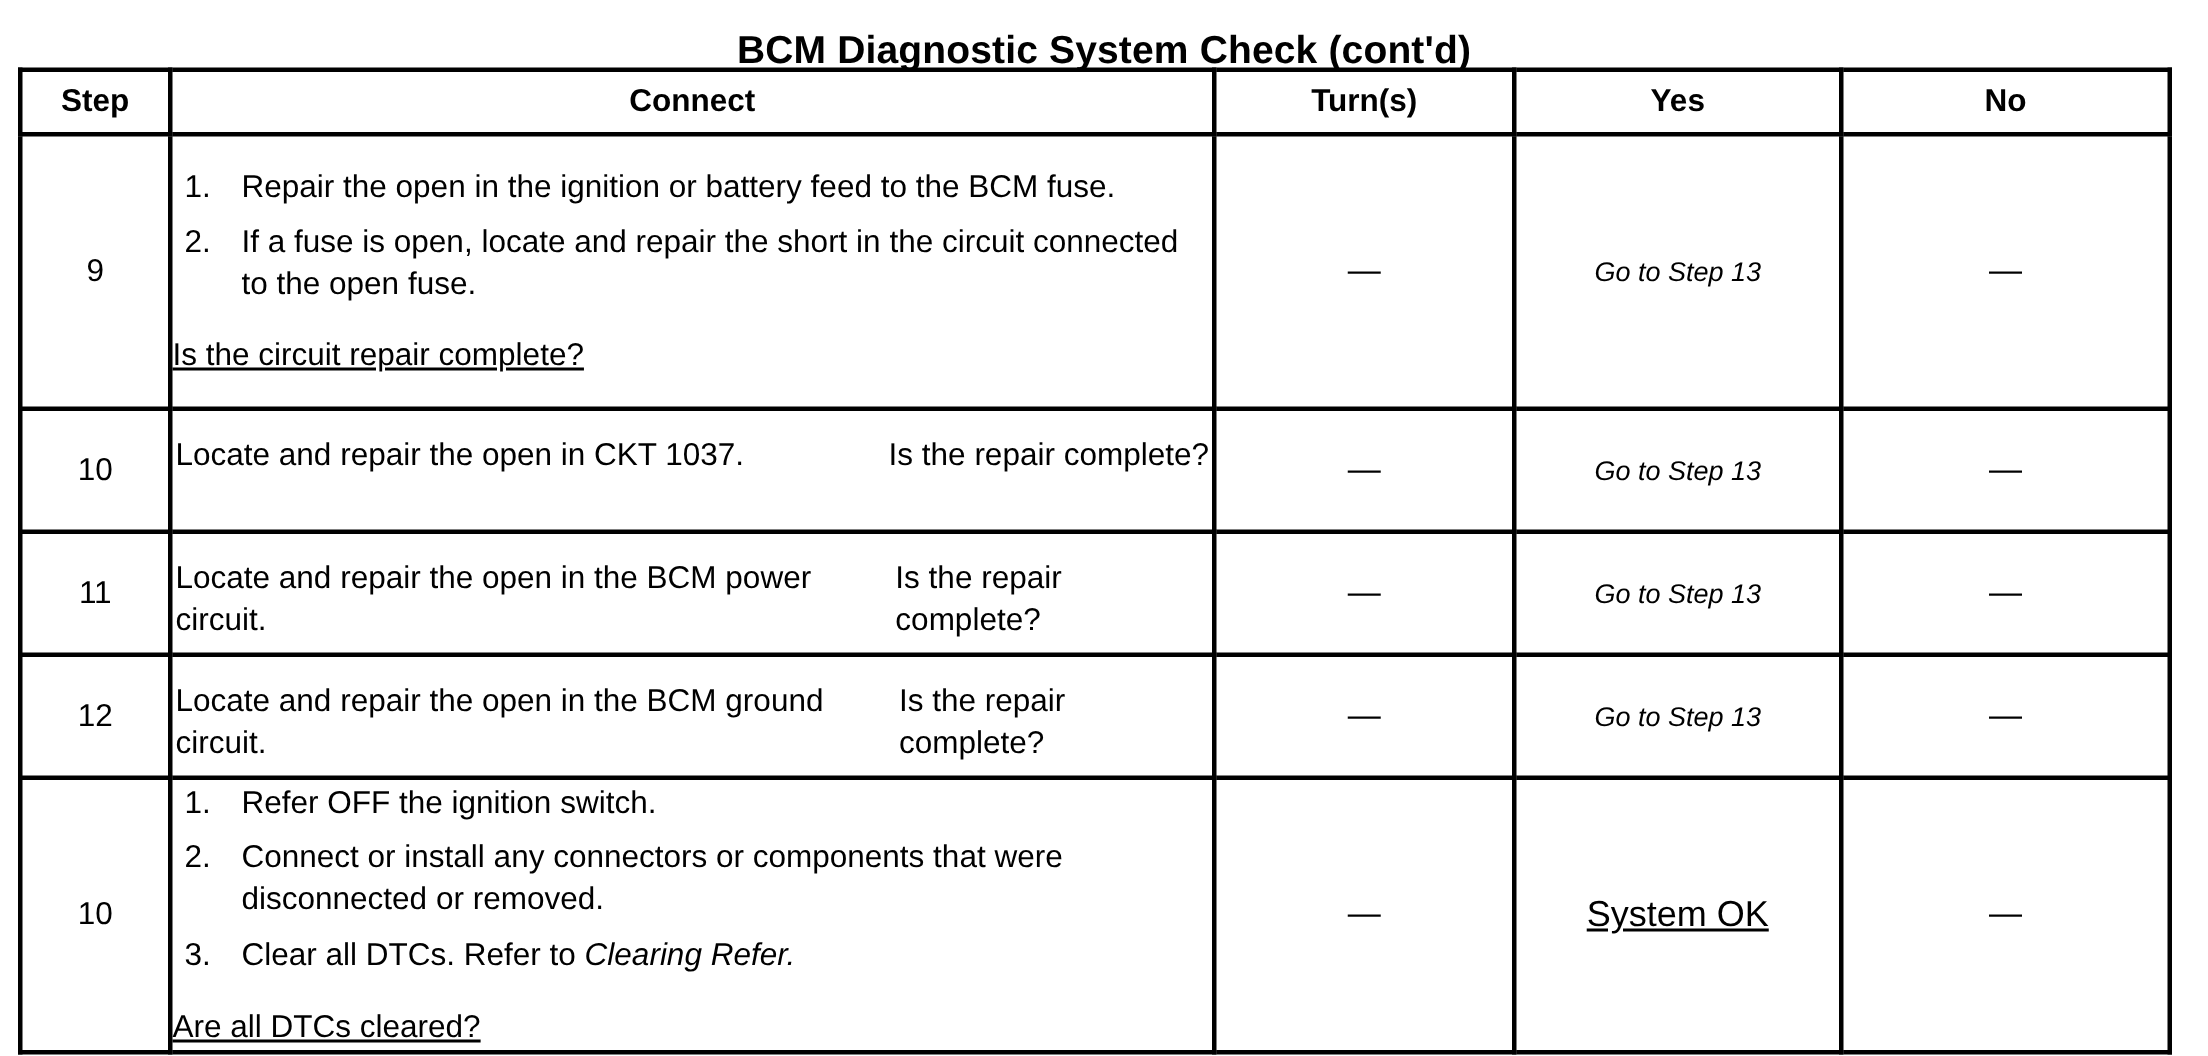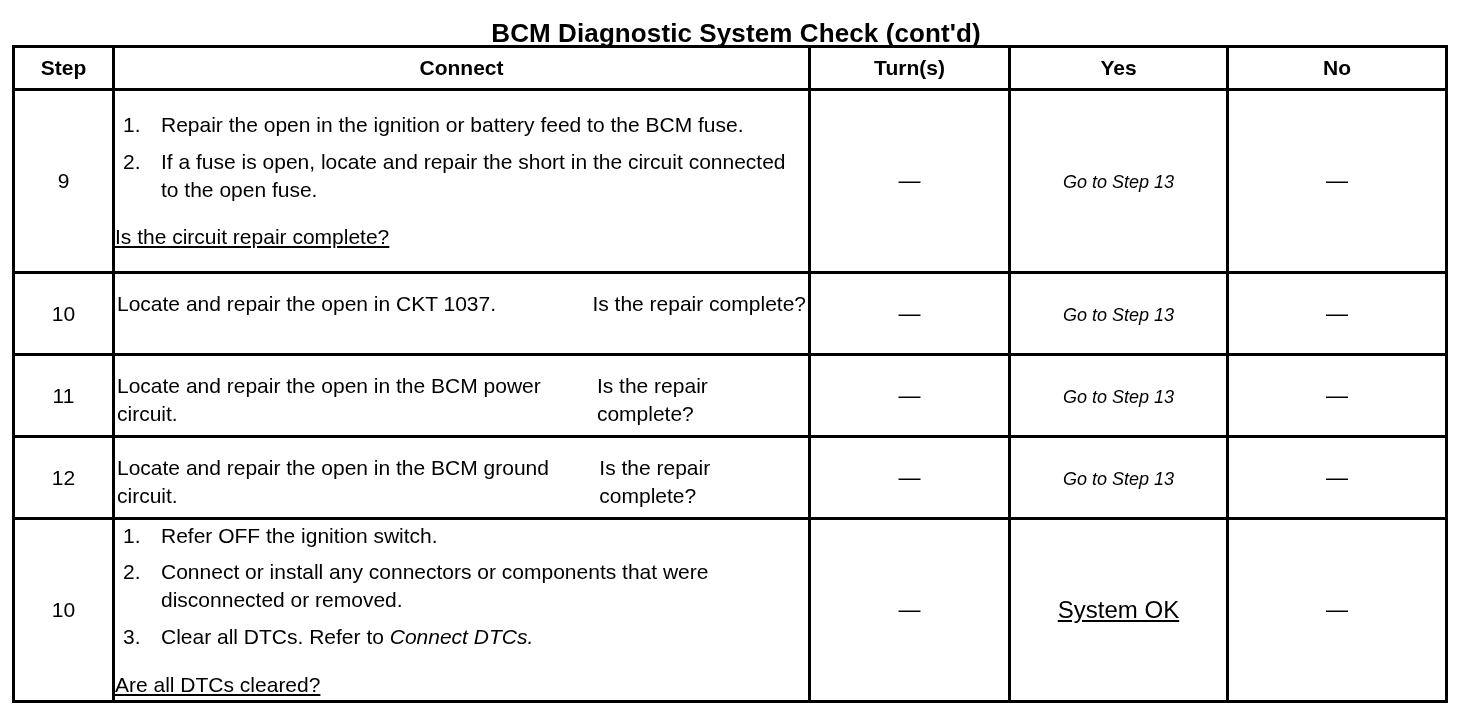--- a/index.html
+++ b/index.html
@@ -275,21 +275,21 @@
           <td class="step-cell">10</td>
           <td class="action-cell">
             <ol class="steps">
               <li>
                 <span class="num">1.</span><span>Refer OFF the ignition switch.</span>
               </li>
               <li>
                 <span class="num">2.</span><span>Connect or install any connectors or components that were disconnected or removed.</span>
               </li>
               <li>
-                <span class="num">3.</span><span>Clear all DTCs. Refer to </span><em class="ital">Connect DTCs.</em>
+                <span class="num">3.</span><span>Clear all DTCs. Refer to </span><em class="ital">Clearing Refer.</em>
               </li>
             </ol>
             <div class="tail-line">Are all DTCs cleared?</div>
           </td>
           <td class="value-cell">
             <span class="dash">—</span>
           </td>
           <td class="yes-bottom">
             <span class="sysok">System OK</span>
           </td>

